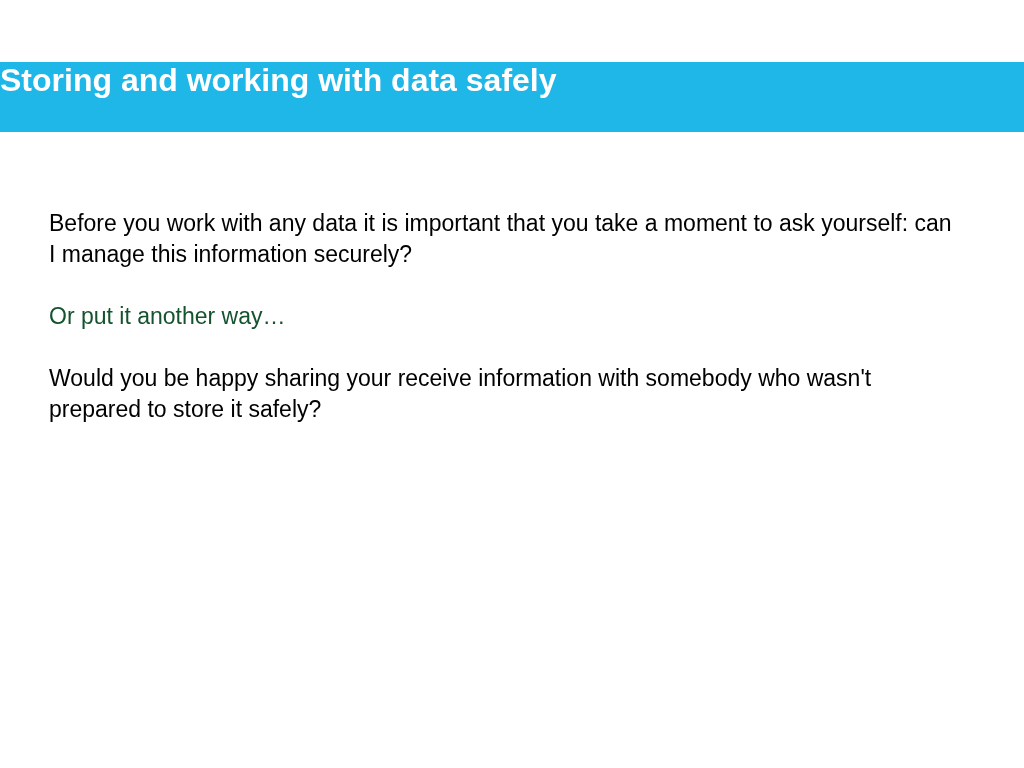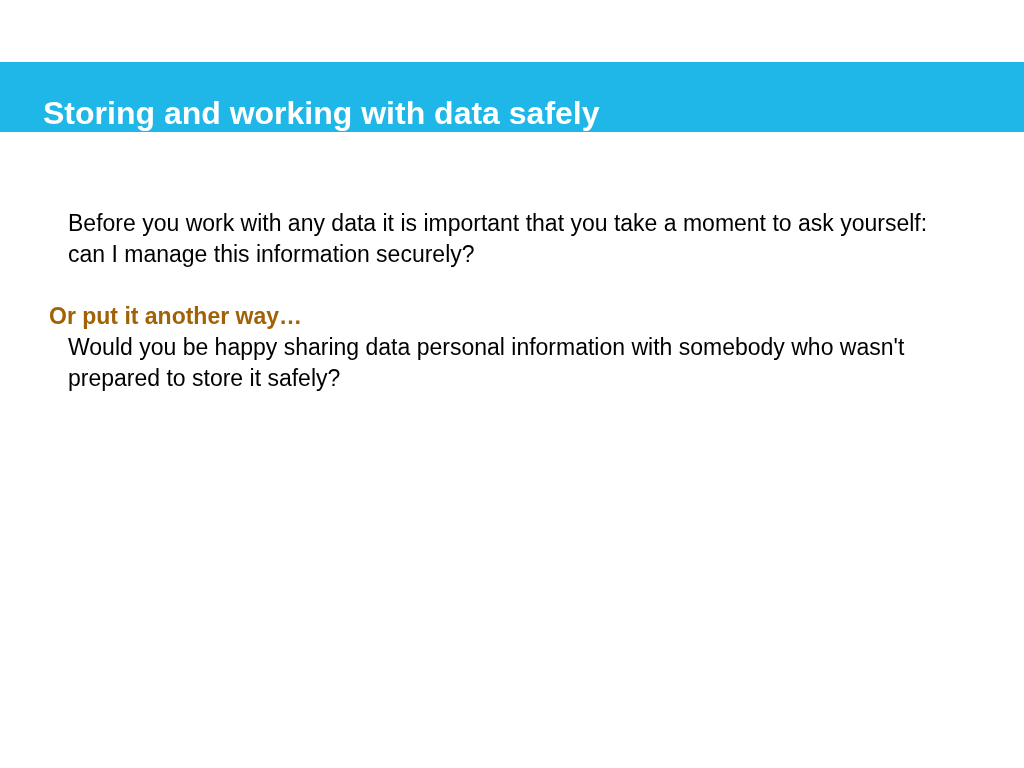--- a/index.html
+++ b/index.html
@@ -15,50 +15,49 @@
       position: relative;
     }
     .header-band {
       background: #1fb6e8;
       width: 100%;
       height: 70px;
       position: absolute;
       top: 62px;
       left: 0;
       display: flex;
-      align-items: flex-end;
-      padding-left: 43px;
+      align-items: flex-start;
     }
     .header-title {
       color: #ffffff;
       font-size: 32px;
       font-weight: bold;
     }
     .content-area {
       position: absolute;
       top: 208px;
       left: 49px;
       right: 60px;
       color: #000000;
       font-size: 23px;
       line-height: 1.35;
     }
     .para {
       margin-bottom: 31px;
-      margin-left: 19px;
     }
     .highlight {
-      color: #a16207;
-      font-weight: bold;
+      color: #14532d;
+      font-weight: normal;
+      margin-bottom: 31px;
     }
   </style>
 </head>
 <body>
 
 <div class="header-band">
   <div class="header-title">Storing and working with data safely</div>
 </div>
 
 <div class="content-area">
   <div class="para">Before you work with any data it is important that you take a moment to ask yourself: can I manage this information securely?</div>
   <div class="highlight">Or put it another way…</div>
-  <div class="para">Would you be happy sharing data personal information with somebody who wasn't prepared to store it safely?</div>
+  <div class="para">Would you be happy sharing your receive information with somebody who wasn't prepared to store it safely?</div>
 </div>
 
 </body></html>

